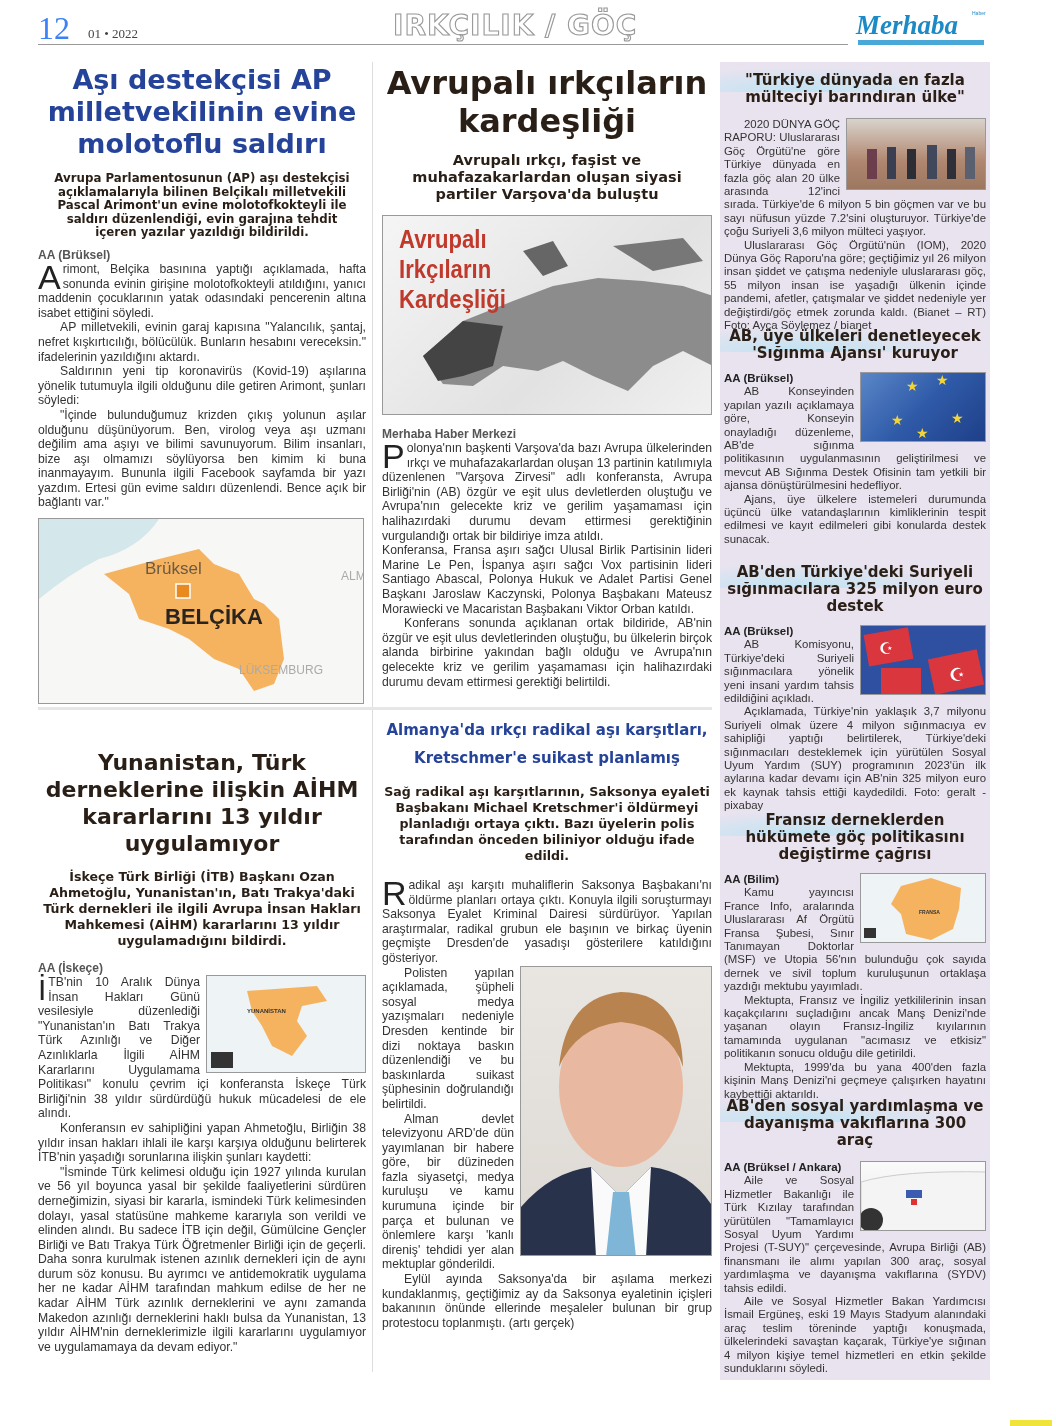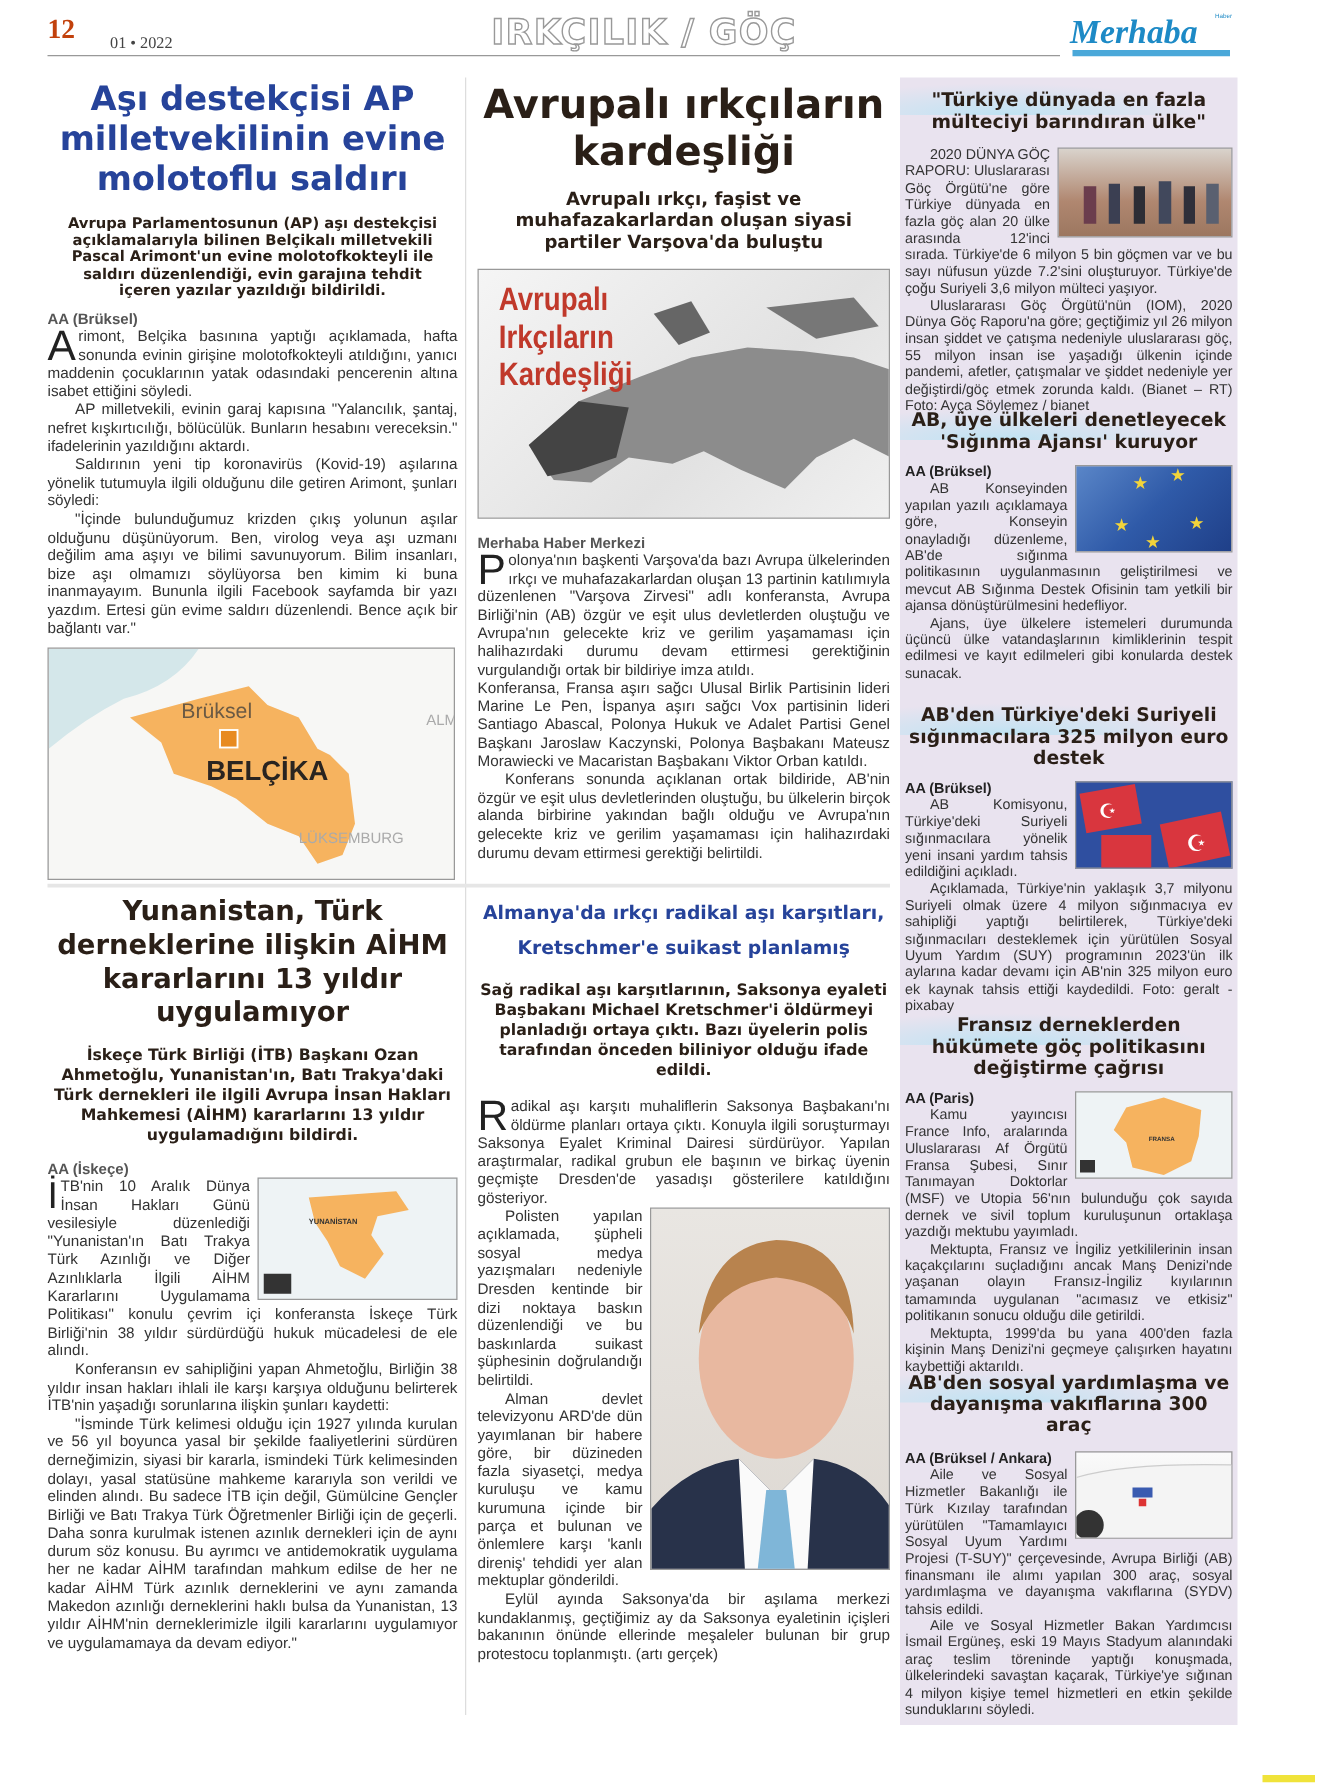--- a/index.html
+++ b/index.html
@@ -1,20 +1,20 @@
 <!DOCTYPE html>
 <html><head>
 <meta charset="utf-8">
 <style>
   * { box-sizing: border-box; margin: 0; padding: 0; }
   html, body { width: 1056px; height: 1426px; background: #fff; overflow: hidden; }
   body { font-family: "Liberation Sans", sans-serif; color: #222; position: relative; }
 
   .masthead { position: absolute; left: 38px; top: 0; width: 950px; height: 46px; }
-  .page-num { position: absolute; left: 0; top: 12px; font-family: "Liberation Serif", serif; font-size: 22px; color: #c2410c; line-height: 1; font-weight: bold; }
+  .page-num { position: absolute; left: 0; top: 12px; font-family: "Liberation Serif", serif; font-size: 32px; color: #3b82f6; line-height: 1; }
   .issue-date { position: absolute; left: 50px; top: 26px; font-family: "Liberation Serif", serif; font-size: 13px; color: #444; }
   .section-title { position: absolute; left: 355px; top: 12px; font-family: "DejaVu Sans", sans-serif; font-weight: bold; font-size: 28px; color: #fff; -webkit-text-stroke: 1.1px #999; letter-spacing: 1px; line-height: 1; }
   .rule-top { position: absolute; left: 0; top: 44px; width: 810px; height: 1px; background: #999; }
   .logo { position: absolute; left: 818px; top: 12px; font-family: "Liberation Serif", serif; font-style: italic; font-weight: bold; font-size: 27px; color: #1d8ac6; line-height: 1; }
   .logo-bar { position: absolute; left: 820px; top: 40px; width: 126px; height: 5px; background: #4aa8d9; }
   .logo-sup { position: absolute; left: 934px; top: 10px; font-size: 5px; color: #1d8ac6; }
 
   .col { position: absolute; }
   .headline { font-family: "DejaVu Sans", sans-serif; font-weight: bold; text-align: center; line-height: 1.1; }
   .hl-blue { color: #26439a; }
@@ -99,21 +99,21 @@
   </div>
   <div class="byline" style="margin-top:12px;">Merhaba Haber Merkezi</div>
   <div class="body">
     <p class="noindent"><span class="dropcap">P</span><span>olonya'nın başkenti Varşova'da bazı Avrupa ülkelerinden ırkçı ve muhafazakarlardan oluşan 13 partinin katılımıyla düzenlenen "Varşova Zirvesi" adlı konferansta, Avrupa Birliği'nin (AB) özgür ve eşit ulus devletlerden oluştuğu ve Avrupa'nın gelecekte kriz ve gerilim yaşamaması için halihazırdaki durumu devam ettirmesi gerektiğinin vurgulandığı ortak bir bildiriye imza atıldı.</span></p>
     <p class="noindent">Konferansa, Fransa aşırı sağcı Ulusal Birlik Partisinin lideri Marine Le Pen, İspanya aşırı sağcı Vox partisinin lideri Santiago Abascal, Polonya Hukuk ve Adalet Partisi Genel Başkanı Jaroslaw Kaczynski, Polonya Başbakanı Mateusz Morawiecki ve Macaristan Başbakanı Viktor Orban katıldı.</p>
     <p>Konferans sonunda açıklanan ortak bildiride, AB'nin özgür ve eşit ulus devletlerinden oluştuğu, bu ülkelerin birçok alanda birbirine yakından bağlı olduğu ve Avrupa'nın gelecekte kriz ve gerilim yaşamaması için halihazırdaki durumu devam ettirmesi gerektiği belirtildi.</p>
   </div>
 </div>
 
 <div class="col" style="left:38px; top:716px; width:328px;">
-  <h1 class="headline hl-dark" style="font-size:22px; line-height:27px;">Yunanistan, Türk derneklerine ilişkin AİHM kararlarını 13 yıldır uygulamıyor</h1>
+  <h1 class="headline hl-dark" style="font-size:22px; line-height:27px;margin-top:33px;">Yunanistan, Türk derneklerine ilişkin AİHM kararlarını 13 yıldır uygulamıyor</h1>
   <div class="deck" style="font-size:12.6px; line-height:16px; margin:12px 0 12px;">İskeçe Türk Birliği (İTB) Başkanı Ozan Ahmetoğlu, Yunanistan'ın, Batı Trakya'daki Türk dernekleri ile ilgili Avrupa İnsan Hakları Mahkemesi (AİHM) kararlarını 13 yıldır uygulamadığını bildirdi.</div>
   <div class="byline">AA (İskeçe)</div>
   <div class="body">
     <div class="imgbox fl-right" style="width:160px; height:98px; background:#eef3f5;">
       <svg width="160" height="98" viewBox="0 0 160 98">
         <path d="M40,15 L110,10 L120,25 L95,30 L90,45 L100,60 L85,80 L65,70 L55,50 L45,35 Z" fill="#f6b35f"></path>
         <rect x="4" y="76" width="22" height="16" fill="#333"></rect>
       </svg>
       <div style="position:absolute; left:40px; top:28px; font-size:6px; font-weight:bold; color:#333;">YUNANİSTAN</div>
     </div>
@@ -207,21 +207,21 @@
 <div class="side-section" style="top:812px;">
   <div class="side-hl">Fransız derneklerden hükümete göç politikasını değiştirme çağrısı</div>
   <div class="side-body" style="margin-top:10px;">
     <div class="imgbox fl-right" style="width:126px; height:70px; background:#eef3f5;">
       <svg width="126" height="70" viewBox="0 0 126 70">
         <path d="M40,12 L70,4 L100,14 L98,35 L92,55 L70,66 L45,60 L40,40 L30,30 Z" fill="#f6b35f"></path>
         <rect x="3" y="54" width="12" height="10" fill="#333"></rect>
       </svg>
       <div style="position:absolute; left:58px; top:32px; font-size:5px; font-weight:bold; color:#333;">FRANSA</div>
     </div>
-    <div class="byline-dark">AA (Paris)</div>
+    <div class="byline-dark">AA (Bilim)</div>
     <p>Kamu yayıncısı France Info, aralarında Uluslararası Af Örgütü Fransa Şubesi, Sınır Tanımayan Doktorlar (MSF) ve Utopia 56'nın bulunduğu çok sayıda dernek ve sivil toplum kuruluşunun ortaklaşa yazdığı mektubu yayımladı.</p>
     <p>Mektupta, Fransız ve İngiliz yetkililerinin insan kaçakçılarını suçladığını ancak Manş Denizi'nde yaşanan olayın Fransız-İngiliz kıyılarının tamamında uygulanan "acımasız ve etkisiz" politikanın sonucu olduğu dile getirildi.</p>
     <p>Mektupta, 1999'da bu yana 400'den fazla kişinin Manş Denizi'ni geçmeye çalışırken hayatını kaybettiği aktarıldı.</p>
   </div>
 </div>
 
 <div class="side-section" style="top:1098px;">
   <div class="side-hl">AB'den sosyal yardımlaşma ve dayanışma vakıflarına 300 araç</div>
   <div class="side-body" style="margin-top:12px;">
     <div class="imgbox fl-right" style="width:126px; height:70px; background:linear-gradient(180deg,#fafafa 0%,#e8e8e8 100%);">

